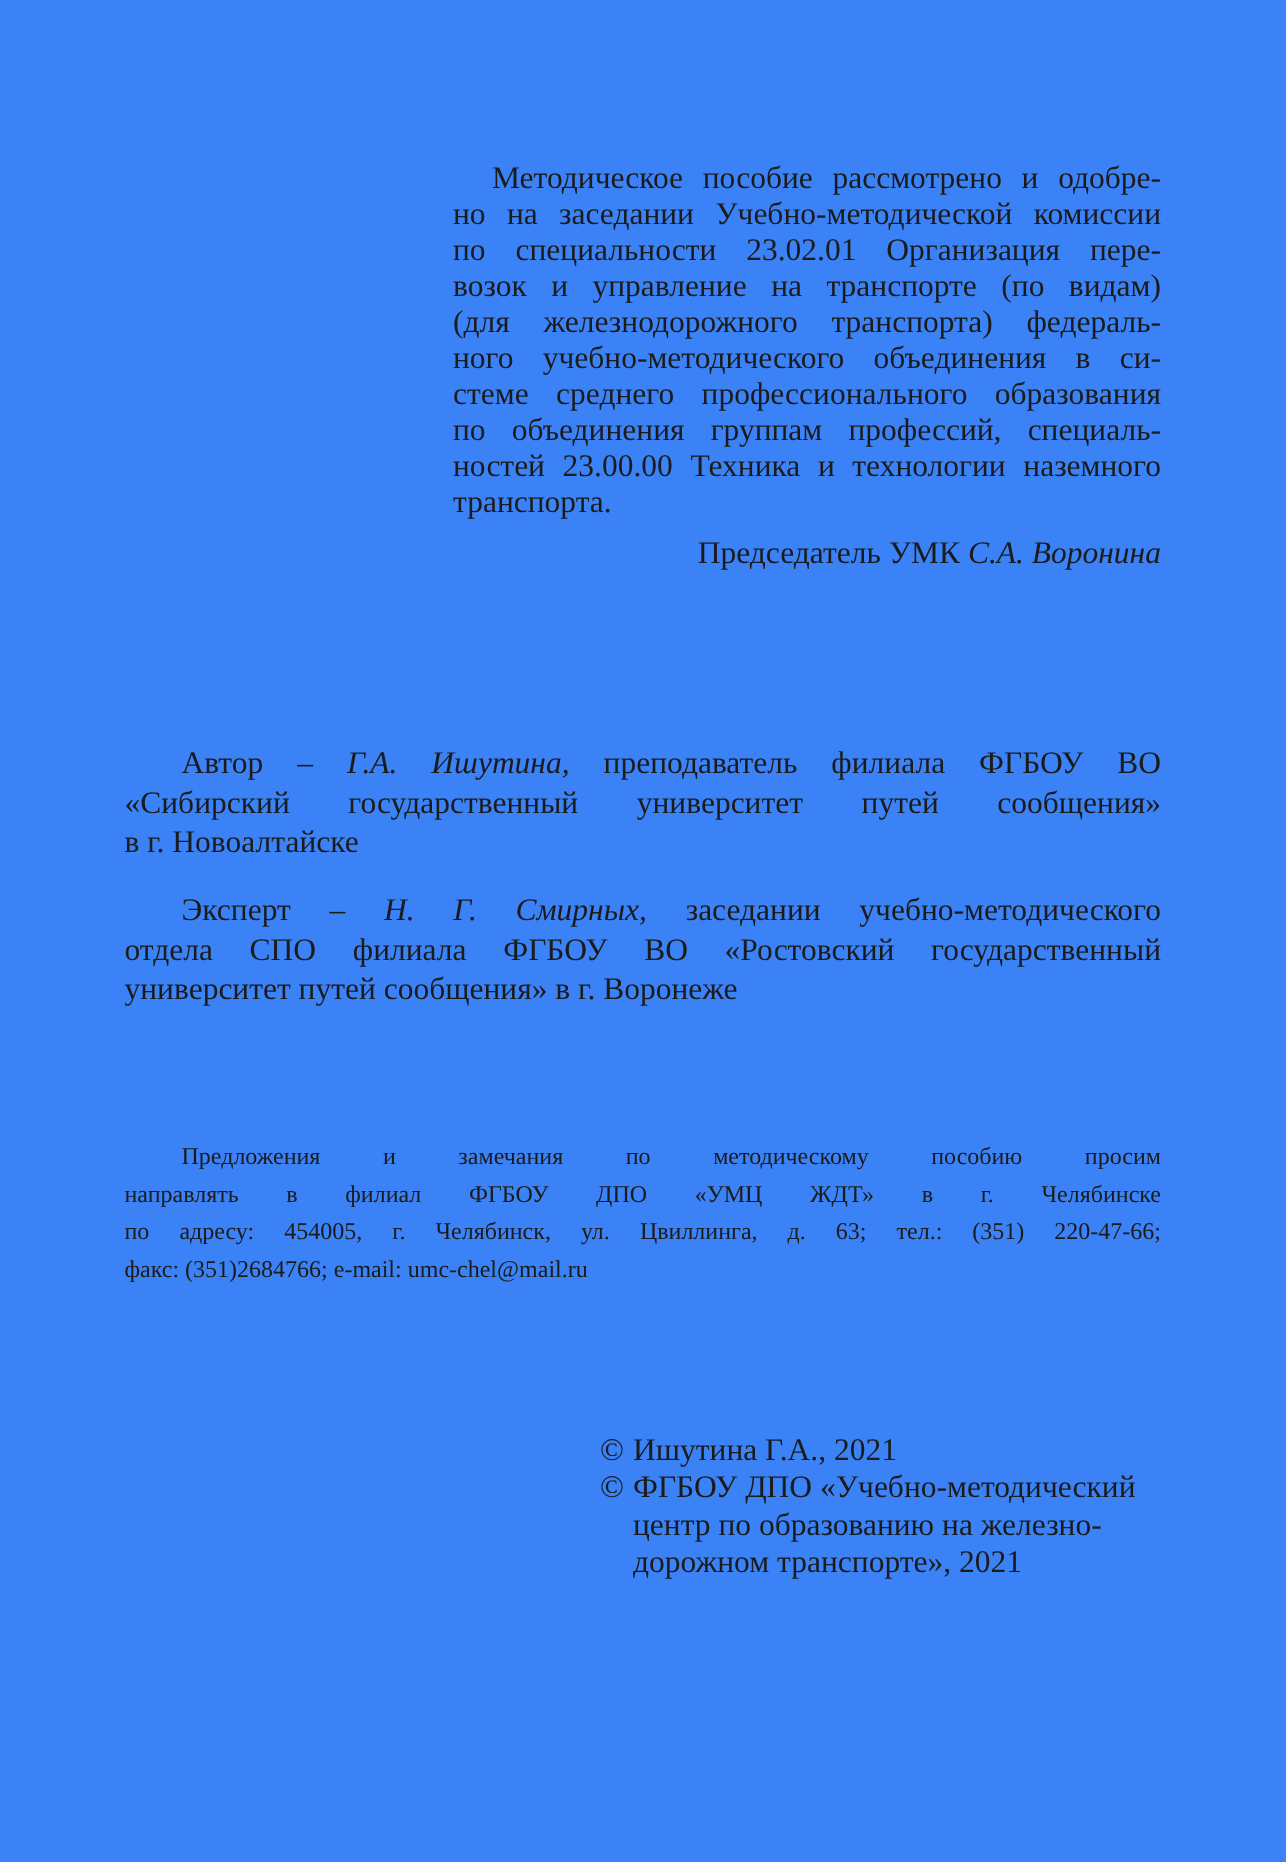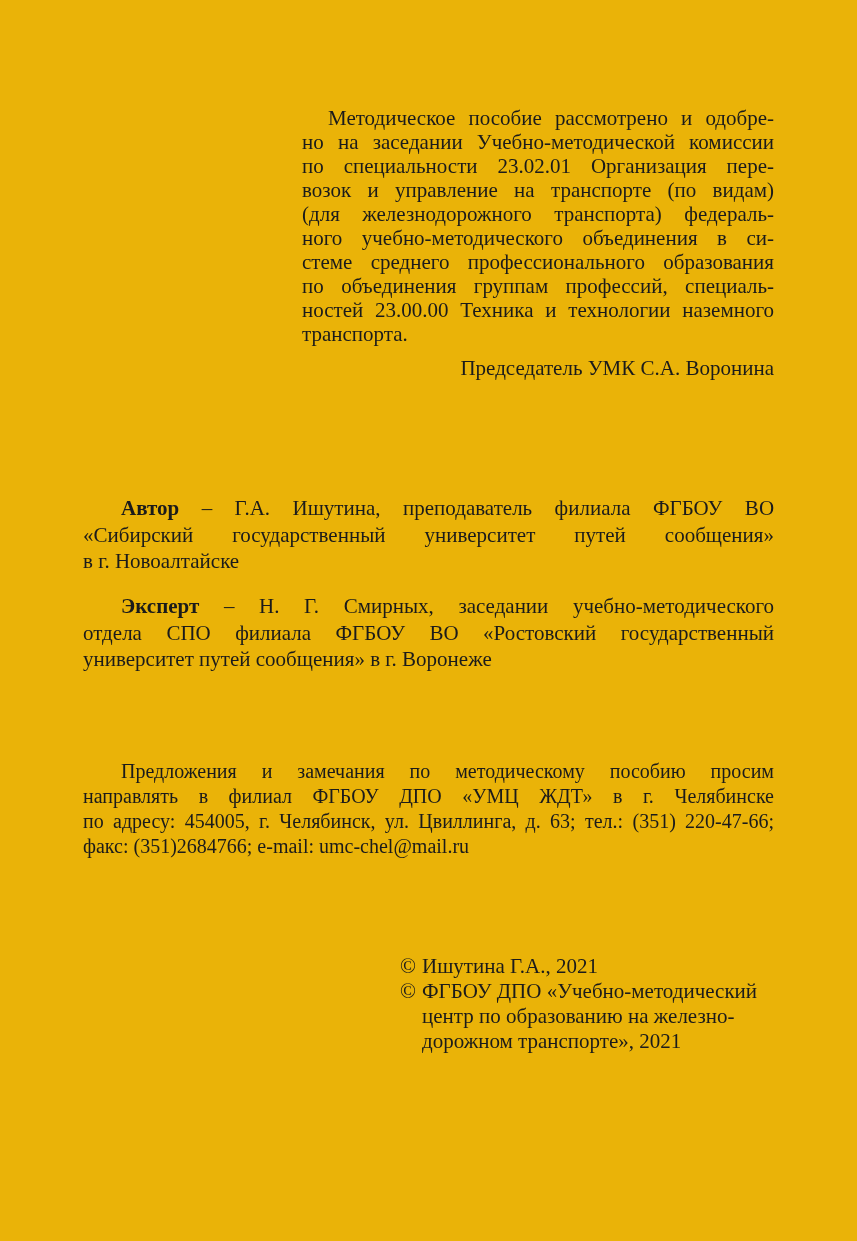--- a/index.html
+++ b/index.html
@@ -4,21 +4,21 @@
 <style>
   html, body {
     margin: 0;
     padding: 0;
     background: #ffffff;
   }
   .page {
     position: relative;
     width: 857px;
     height: 1241px;
-    background: #eab308;
+    background: #3b82f6;
     font-family: "Liberation Serif", "DejaVu Serif", serif;
     color: #1b1b1b;
     overflow: hidden;
   }
   
   .approval {
     position: absolute;
     left: 302px;
     top: 106px;
     width: 472px;
@@ -38,39 +38,39 @@
   
   .chairman {
     position: absolute;
     right: 83px;
     top: 356px;
     font-size: 21px;
     line-height: 24px;
     text-align: right;
     white-space: nowrap;
   }
-  .italic { }
-  .bold { font-weight: bold; }
+  .italic { font-style: italic; }
+  .bold { font-weight: normal; }
   
   .person-block {
     position: absolute;
     left: 83px;
     width: 691px;
     font-size: 21px;
     line-height: 26.7px;
   }
   .author-block { top: 495px; }
   .expert-block { top: 593px; }
   
   .feedback {
     position: absolute;
     left: 83px;
     top: 759px;
     width: 691px;
-    font-size: 20px;
+    font-size: 16px;
     line-height: 25px;
   }
   
   .copyright {
     position: absolute;
     left: 400px;
     top: 954px;
     font-size: 21px;
     line-height: 25px;
   }

